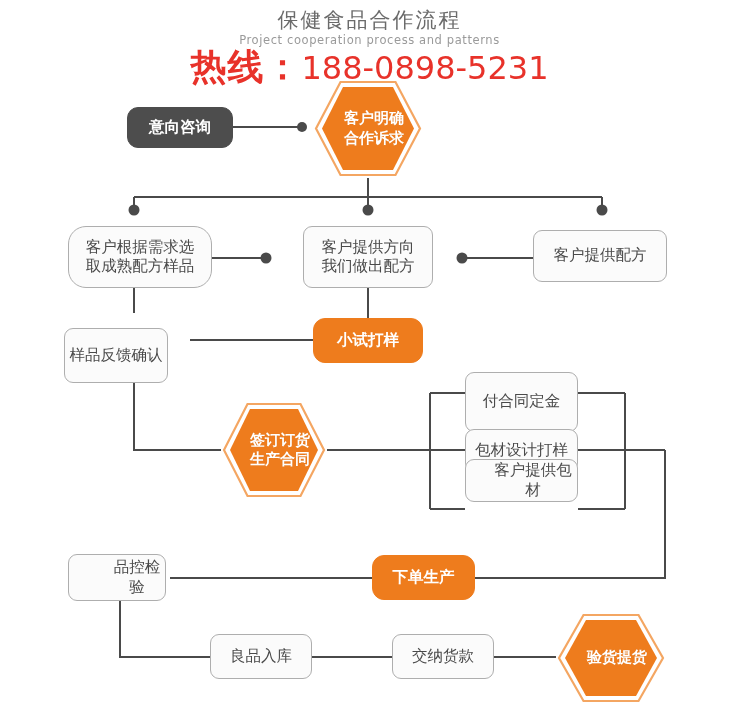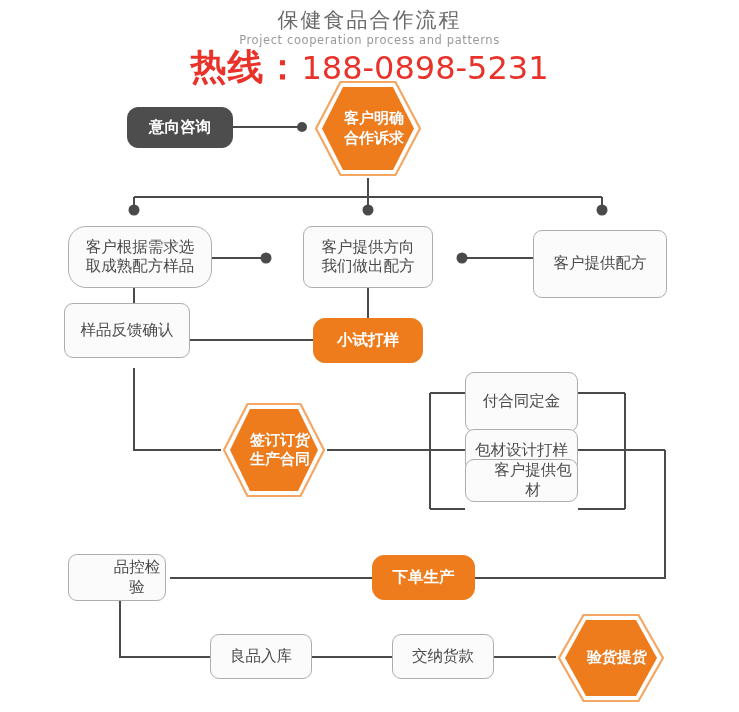--- a/index.html
+++ b/index.html
@@ -161,25 +161,25 @@
   <div class="node box" style="left:68px; top:226px; width:144px; height:62px;border-radius:18px;">
     <span>客户根据需求选
 取成熟配方样品</span>
   </div>
 
   <div class="node box" style="left:303px; top:226px; width:130px; height:62px;">
     <span>客户提供方向
 我们做出配方</span>
   </div>
 
-  <div class="node box" style="left:533px; top:230px; width:134px; height:68px;">
+  <div class="node box" style="left:533px; top:230px; width:134px; height:52px;">
     <span>客户提供配方</span>
   </div>
 
-  <div class="node box" style="left:64px; top:303px; width:126px; height:55px;text-align:right;">
+  <div class="node box" style="left:64px; top:328px; width:104px; height:55px;text-align:right;">
     <span>样品反馈确认</span>
   </div>
 
   <div class="node box orange" style="left:313px; top:318px; width:110px; height:45px;">
     <span>小试打样</span>
   </div>
 
   <div class="hexwrap" style="left:221px; top:401px; width:106px; height:98px;">
     <svg width="106" height="98" viewBox="0 0 106 98">
       <polygon points="26.5,3 79.5,3 103,49 79.5,95 26.5,95 3,49" fill="none" stroke="#f4a662" stroke-width="2.2"></polygon>

